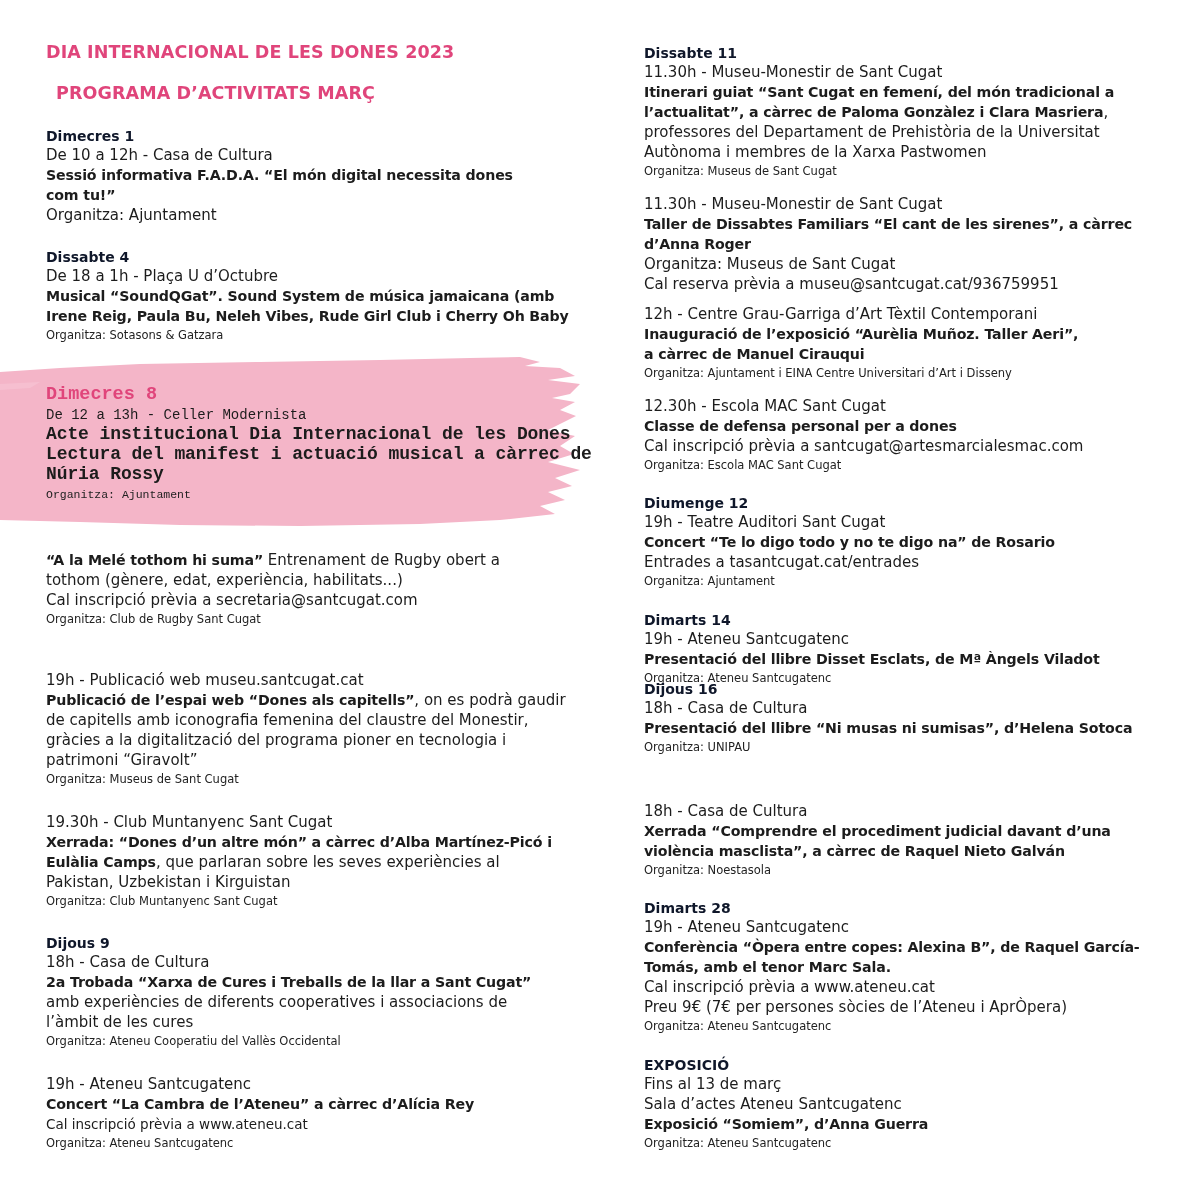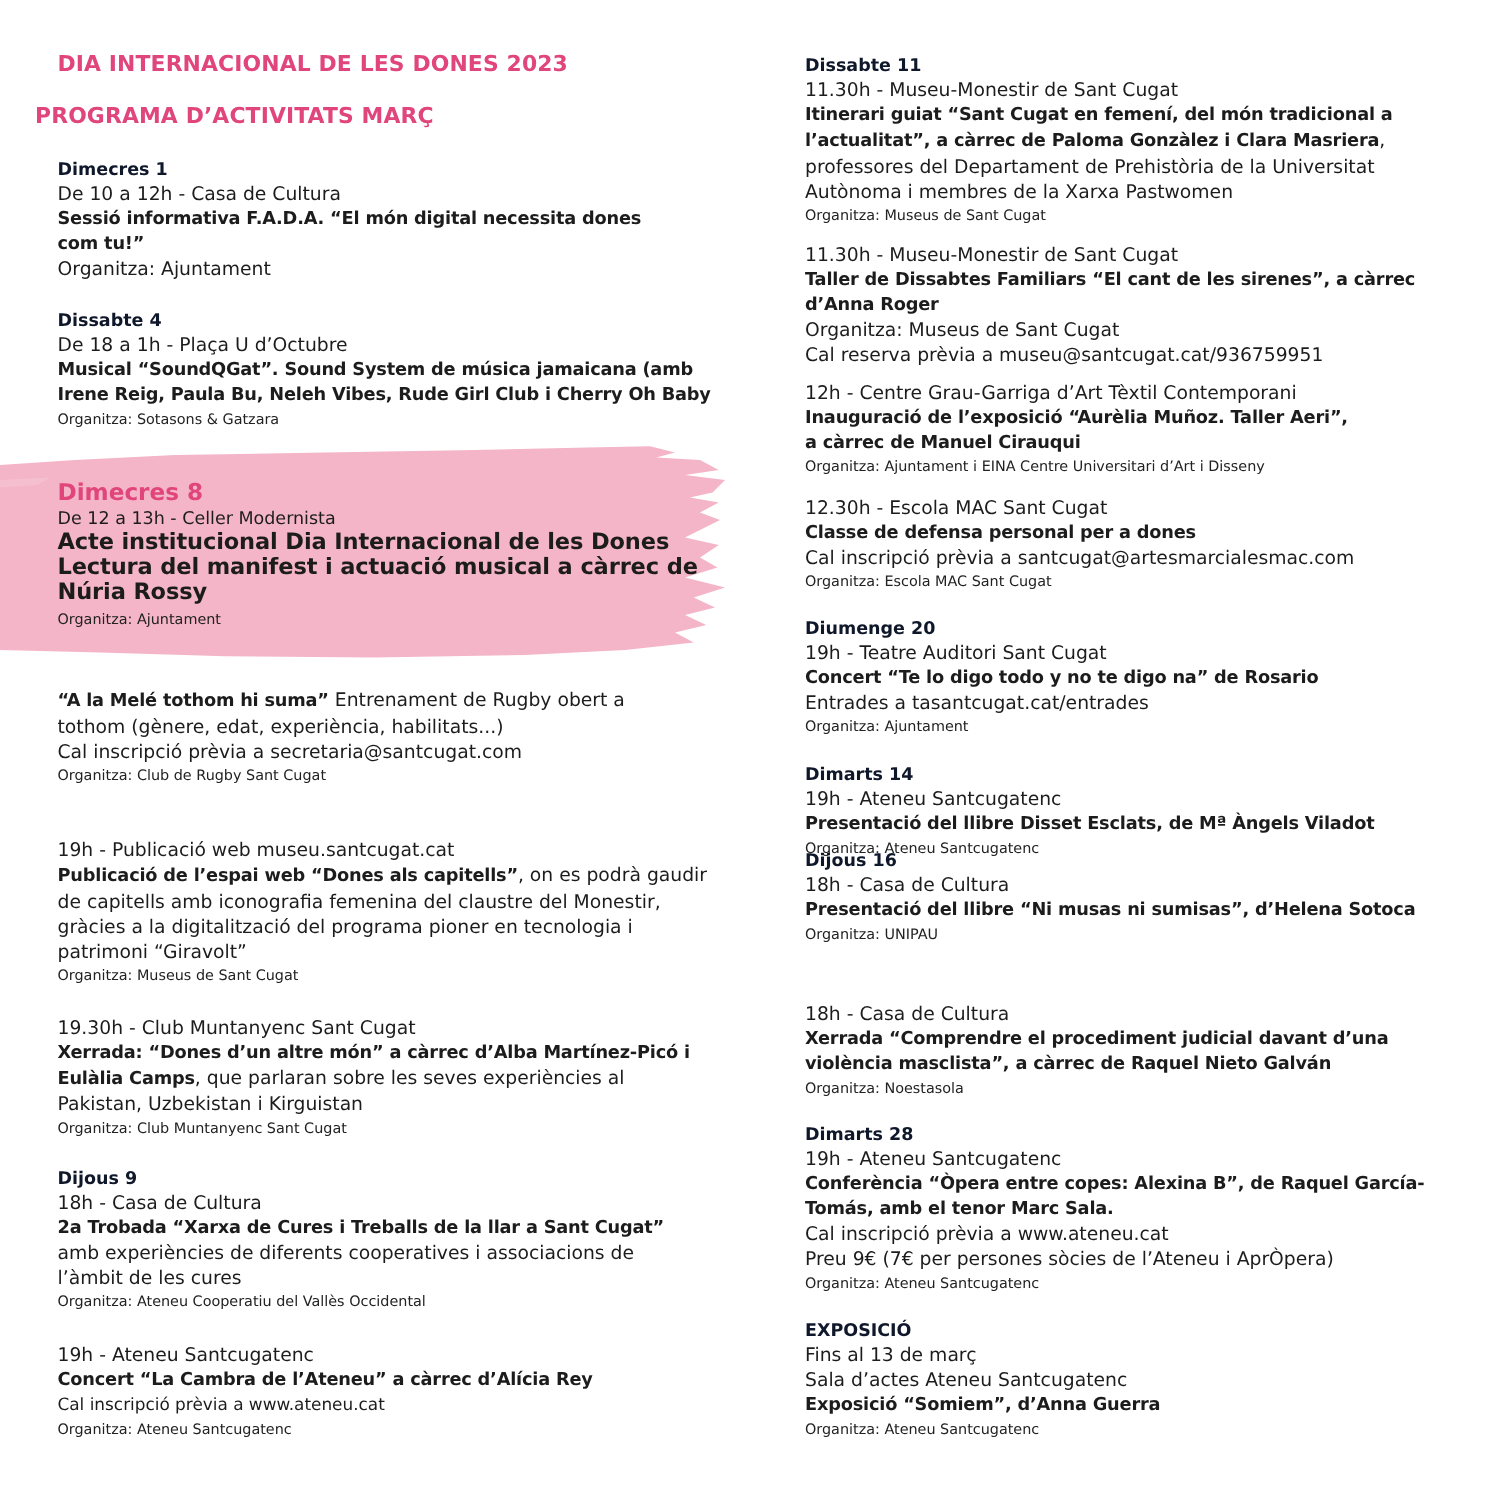--- a/index.html
+++ b/index.html
@@ -21,41 +21,41 @@
 </style>
 </head>
 <body>
 
 <svg class="brush" viewBox="0 0 590 175" preserveAspectRatio="none">
   <path fill="#f4b5c8" d="M0 18 L60 14 L140 10 L260 8 L380 6 L470 4 L520 3 L540 8 L525 12 L560 14 L575 22 L548 26 L580 30 L570 40 L552 44 L575 48 L560 56 L576 62 L560 70 L548 76 L575 82 L560 92 L574 100 L548 108 L580 116 L555 124 L572 132 L548 138 L565 146 L540 152 L555 160 L500 166 L420 170 L300 172 L180 171 L80 168 L0 166 Z"></path>
   <path fill="#f7c7d5" opacity="0.6" d="M0 30 L40 28 L30 34 L0 36 Z"></path>
 </svg>
 
 <div class="title" style="left:46px; top:42px;">DIA INTERNACIONAL DE LES DONES 2023</div>
-<div class="title" style="left:28px; top:83px;">PROGRAMA D’ACTIVITATS MARÇ</div>
+<div class="title" style="left:56px; top:83px;">PROGRAMA D’ACTIVITATS MARÇ</div>
 
 <div class="col col-left">
 
   <div class="blk" style="top:127px;">
     <div class="day">Dimecres 1</div>
     <div class="line">De 10 a 12h - Casa de Cultura</div>
     <div class="line b">Sessió informativa F.A.D.A. “El món digital necessita dones</div>
     <div class="line b">com tu!”</div>
     <div class="line">Organitza: Ajuntament</div>
   </div>
 
   <div class="blk" style="top:248px;">
     <div class="day">Dissabte 4</div>
     <div class="line">De 18 a 1h - Plaça U d’Octubre</div>
     <div class="line b">Musical “SoundQGat”.  Sound System de música jamaicana (amb</div>
     <div class="line b">Irene Reig, Paula Bu, Neleh Vibes, Rude Girl Club i Cherry Oh Baby</div>
     <div class="org">Organitza: Sotasons &amp; Gatzara</div>
   </div>
 
-  <div class="blk" style="top:384px;">
+  <div class="blk" style="top:384px;font-family:Liberation Mono, monospace;">
     <div class="hl-day">Dimecres 8</div>
     <div class="hl-line">De 12 a 13h - Celler Modernista</div>
     <div class="hl-bold">Acte institucional Dia Internacional de les Dones</div>
     <div class="hl-bold">Lectura del manifest i actuació musical a càrrec de</div>
     <div class="hl-bold">Núria Rossy</div>
     <div class="org" style="margin-top:2px;">Organitza: Ajuntament</div>
   </div>
 
   <div class="blk" style="top:550px;">
     <div class="line"><span class="b">“A la Melé tothom hi suma”</span><span> Entrenament de Rugby obert a</span></div>
@@ -126,21 +126,21 @@
   </div>
 
   <div class="blk" style="top:396px;">
     <div class="line">12.30h - Escola MAC Sant Cugat</div>
     <div class="line b">Classe de defensa personal per a dones</div>
     <div class="line">Cal inscripció prèvia a santcugat@artesmarcialesmac.com</div>
     <div class="org">Organitza: Escola MAC Sant Cugat</div>
   </div>
 
   <div class="blk" style="top:494px;">
-    <div class="day">Diumenge 20</div>
+    <div class="day">Diumenge 12</div>
     <div class="line">19h - Teatre Auditori Sant Cugat</div>
     <div class="line b">Concert “Te lo digo todo y no te digo na” de Rosario</div>
     <div class="line">Entrades a tasantcugat.cat/entrades</div>
     <div class="org">Organitza: Ajuntament</div>
   </div>
 
   <div class="blk" style="top:611px;">
     <div class="day">Dimarts 14</div>
     <div class="line">19h - Ateneu Santcugatenc</div>
     <div class="line b">Presentació del llibre Disset Esclats, de Mª Àngels Viladot</div>

